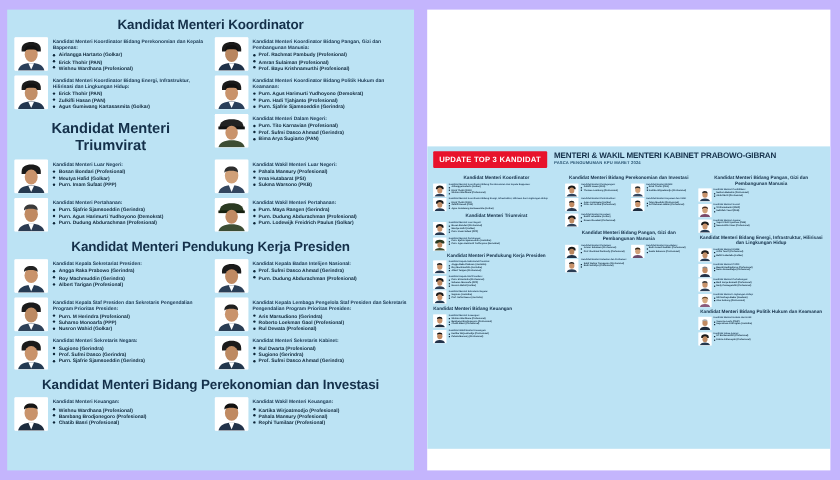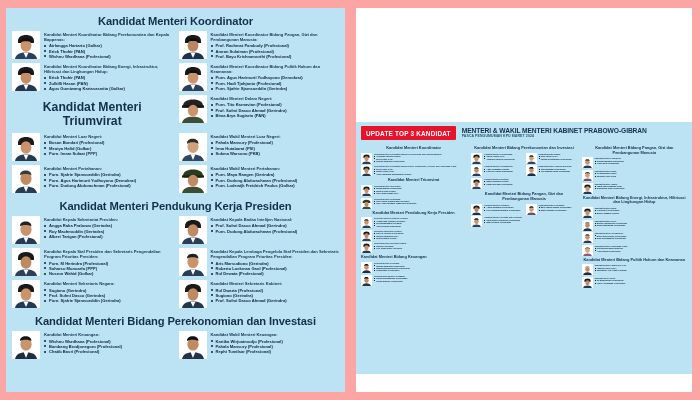--- a/index.html
+++ b/index.html
@@ -5,21 +5,21 @@
   * { box-sizing: border-box; margin: 0; padding: 0; }
   html, body {
     width: 700px; height: 400px;
     background: #ffffff;
     font-family: "Liberation Sans", sans-serif;
     overflow: hidden;
   }
   #root {
     position: relative;
     width: 700px; height: 400px;
-    background: #fca5a5;
+    background: #c4b5fd;
     display: flex;
     gap: 11px;
     padding: 8px 8px 8px 6px;
   }
 
   
   .panel {
     background: #bce3f4;
     position: relative;
     overflow: hidden;

